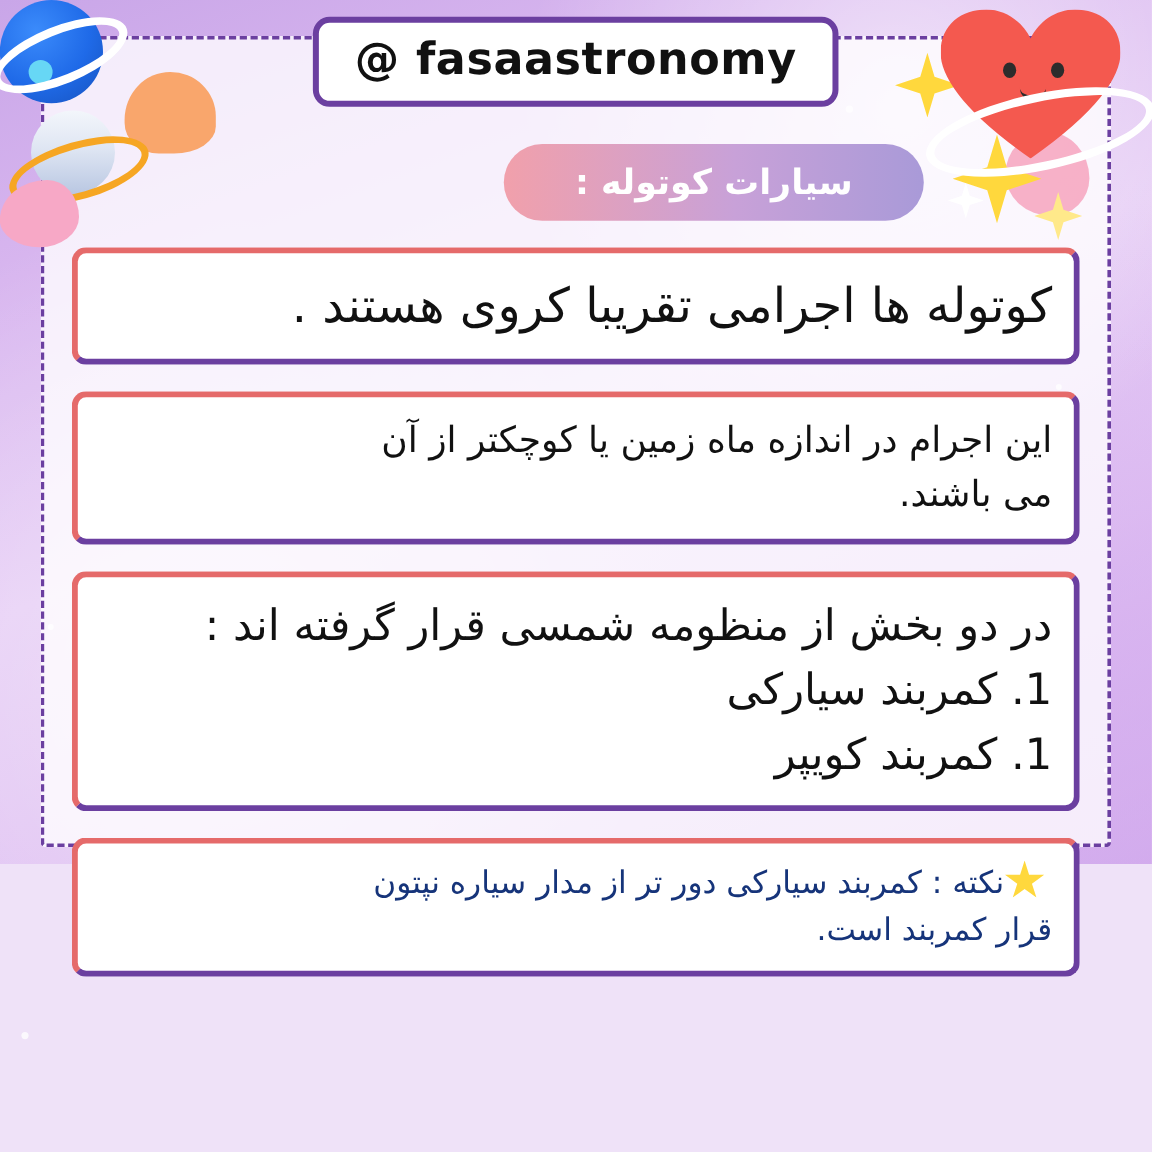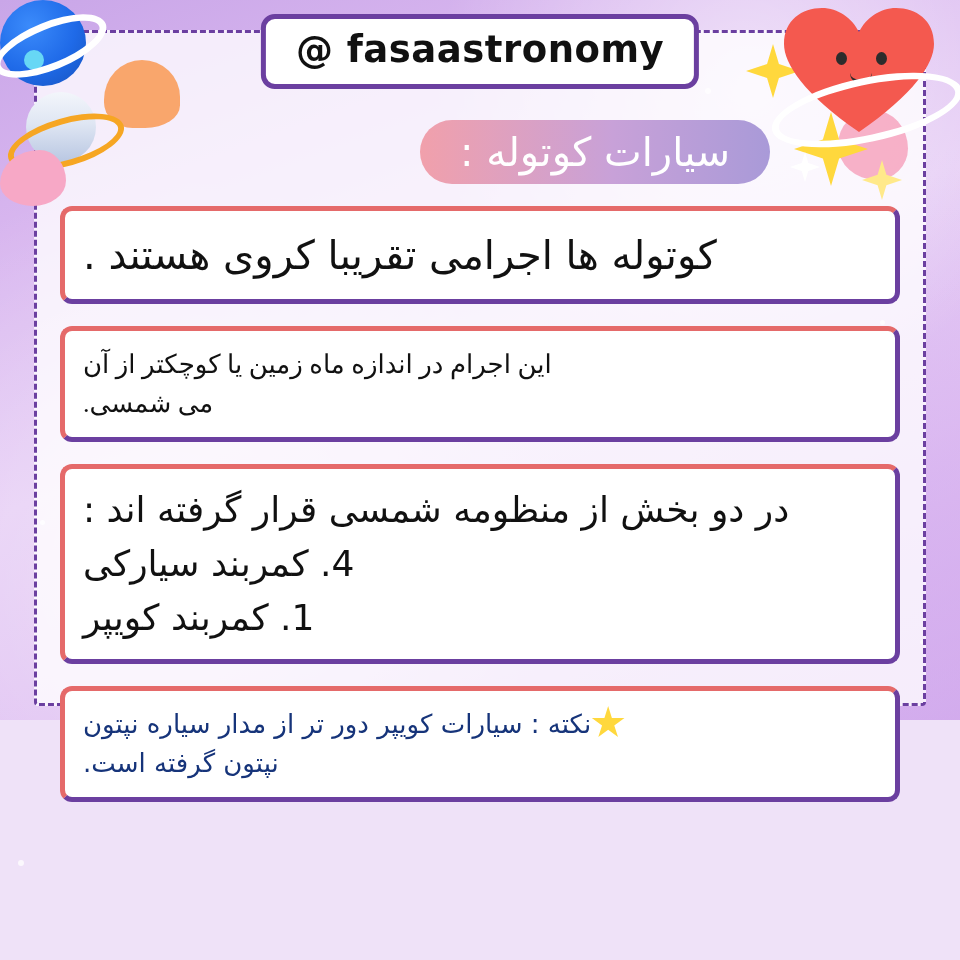--- a/index.html
+++ b/index.html
@@ -210,49 +210,49 @@
     width: 350px;
     height: 64px;
     border-radius: 32px;
     background: linear-gradient(90deg, #f1a0ab 0%, #c8a1d8 55%, #a99ad8 100%);
     display: flex;
     align-items: center;
     justify-content: center;
     margin-right: 130px;
   }
   .title-pill .title-text {
-    font-size: 40px;
-    font-weight: normal;
+    font-size: 29px;
+    font-weight: bold;
     color: #ffffff;
     font-family: "DejaVu Sans", sans-serif;
   }
 
   .card {
     margin-top: 22px;
     border: 5px solid #6b3fa0;
     border-radius: 12px;
     background: #ffffff;
     padding: 14px 18px;
-    text-align: left;
+    text-align: right;
     box-sizing: border-box;
   }
   .card.accent-mixed {
     border-color: #6b3fa0;
     border-top-color: #e56a6a;
     border-left-color: #e56a6a;
   }
 
   .card .line {
     font-family: "DejaVu Sans", sans-serif;
     color: #111;
     line-height: 1.5;
   }
 
   .card.c1 .line { font-size: 40px; }
-  .card.c2 .line { font-size: 26px; font-family: Liberation Serif, serif; }
+  .card.c2 .line { font-size: 30px; }
   .card.c3 .line { font-size: 36px; }
   .card.c4 .line { font-size: 26px; color: #16347a; }
 
   .card.c4 .line.note-first {
     display: block;
   }
   .star-inline {
     display: inline-block;
     width: 34px;
     height: 34px;
@@ -312,30 +312,30 @@
     <div class="title-pill">
       <span class="title-text">سیارات کوتوله :</span>
     </div>
 
     <div class="card c1 accent-mixed">
       <div class="line">کوتوله ها اجرامی تقریبا کروی هستند .</div>
     </div>
 
     <div class="card c2 accent-mixed">
       <div class="line">این اجرام در اندازه ماه زمین یا کوچکتر از آن</div>
-      <div class="line">می شمسی.</div>
+      <div class="line">می باشند.</div>
     </div>
 
     <div class="card c3 accent-mixed">
       <div class="line">در دو بخش از منظومه شمسی قرار گرفته اند :</div>
-      <div class="line">4. کمربند سیارکی</div>
+      <div class="line">1. کمربند سیارکی</div>
       <div class="line">1. کمربند کویپر</div>
     </div>
 
     <div class="card c4 accent-mixed">
       <div class="line note-first">
-        <span class="star-inline"></span><span>نکته : سیارات کویپر دور تر از مدار سیاره نپتون</span>
+        <span class="star-inline"></span><span>نکته : کمربند سیارکی دور تر از مدار سیاره نپتون</span>
       </div>
-      <div class="line">نپتون گرفته است.</div>
+      <div class="line">قرار کمربند است.</div>
     </div>
 
   </div>
 </div>
 
 </body></html>

